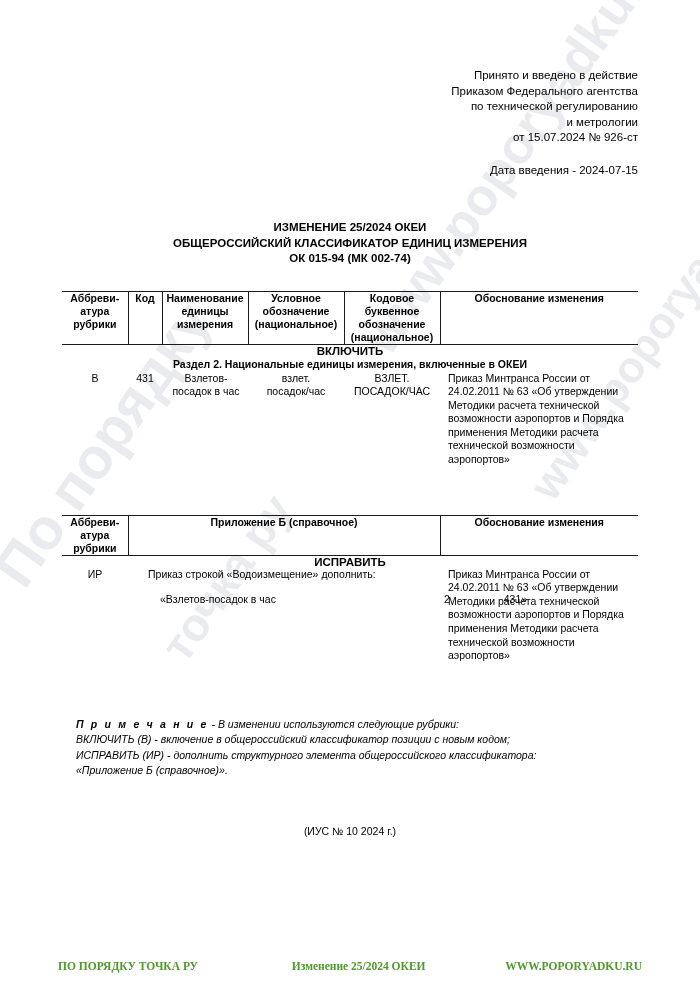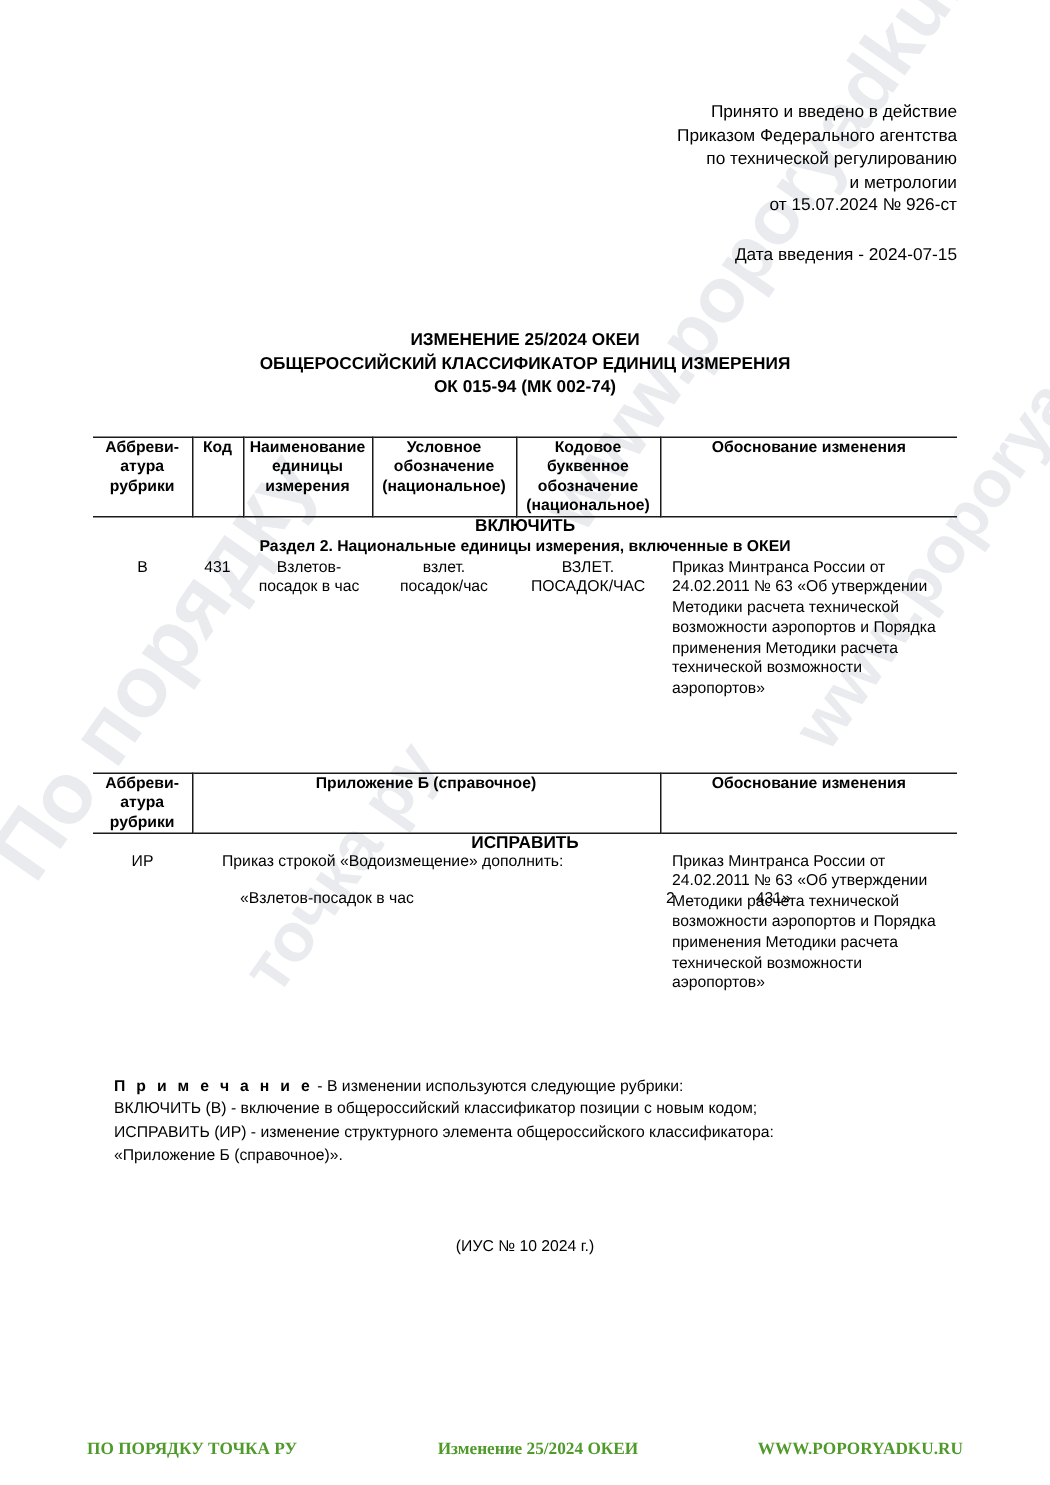--- a/index.html
+++ b/index.html
@@ -196,20 +196,21 @@
   .ir-l2-code { margin-left: 54px; }
 
   
   .notes {
     margin: 54px auto 0 auto;
     width: 576px;
     padding-left: 14px;
     box-sizing: border-box;
     font-size: 10.5px;
     line-height: 15.5px;
+    font-style: italic;
   }
   .notes .ln { display: block; }
   .notes .lead {
     font-weight: bold;
     letter-spacing: 2.2px;
   }
 
   .ius {
     margin-top: 46px;
     text-align: center;
@@ -359,21 +360,21 @@
             </td>
             <td class="just" style="padding-left:8px;padding-right:4px;">Приказ Минтранса России от 24.02.2011 № 63 «Об утверждении Методики расчета технической возможности аэропортов и Порядка применения Методики расчета технической возможности аэропортов»</td>
           </tr>
         </tbody>
       </table>
     </div>
 
     <div class="notes">
       <span class="ln"><span class="lead">П р и м е ч а н и е</span><span>  - В изменении используются следующие рубрики:</span></span>
       <span class="ln">ВКЛЮЧИТЬ (В) - включение в общероссийский классификатор позиции с новым кодом;</span>
-      <span class="ln">ИСПРАВИТЬ (ИР) - изменение структурного элемента общероссийского классификатора:</span>
+      <span class="ln">ИСПРАВИТЬ (ИР) - дополнить структурного элемента общероссийского классификатора:</span>
       <span class="ln">«Приложение Б (справочное)».</span>
     </div>
 
     <div class="ius">(ИУС № 10 2024 г.)</div>
 
   </div>
 
   <div class="footer">
     <span class="fcell">ПО ПОРЯДКУ ТОЧКА РУ</span>
     <span class="fcell fcenter">Изменение 25/2024 ОКЕИ</span>

